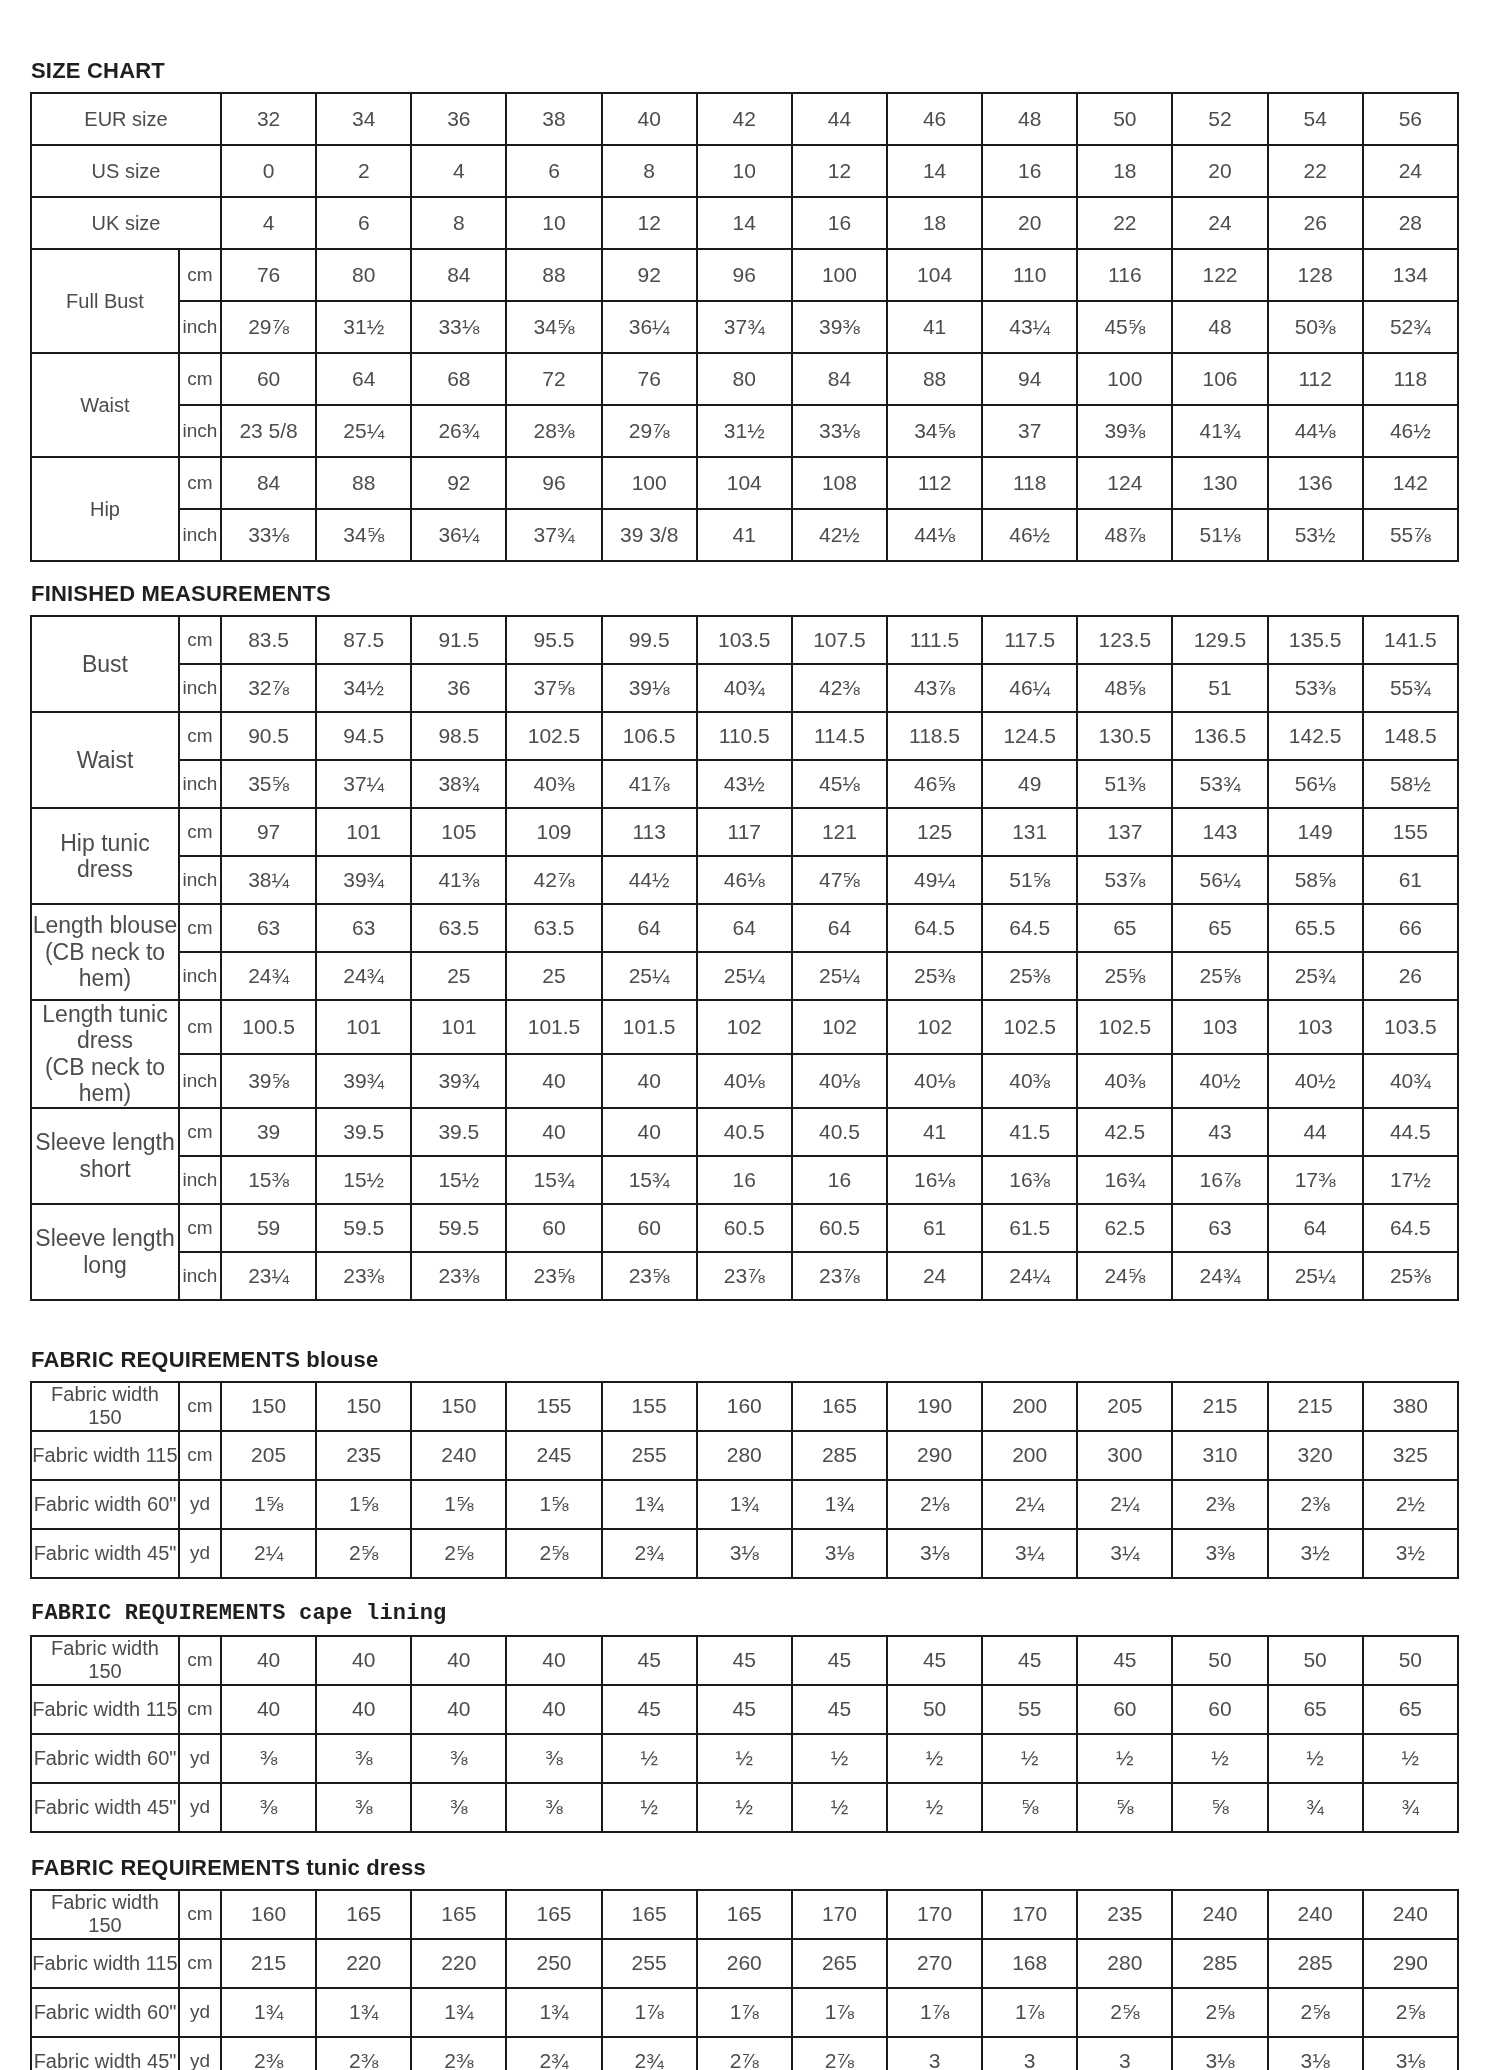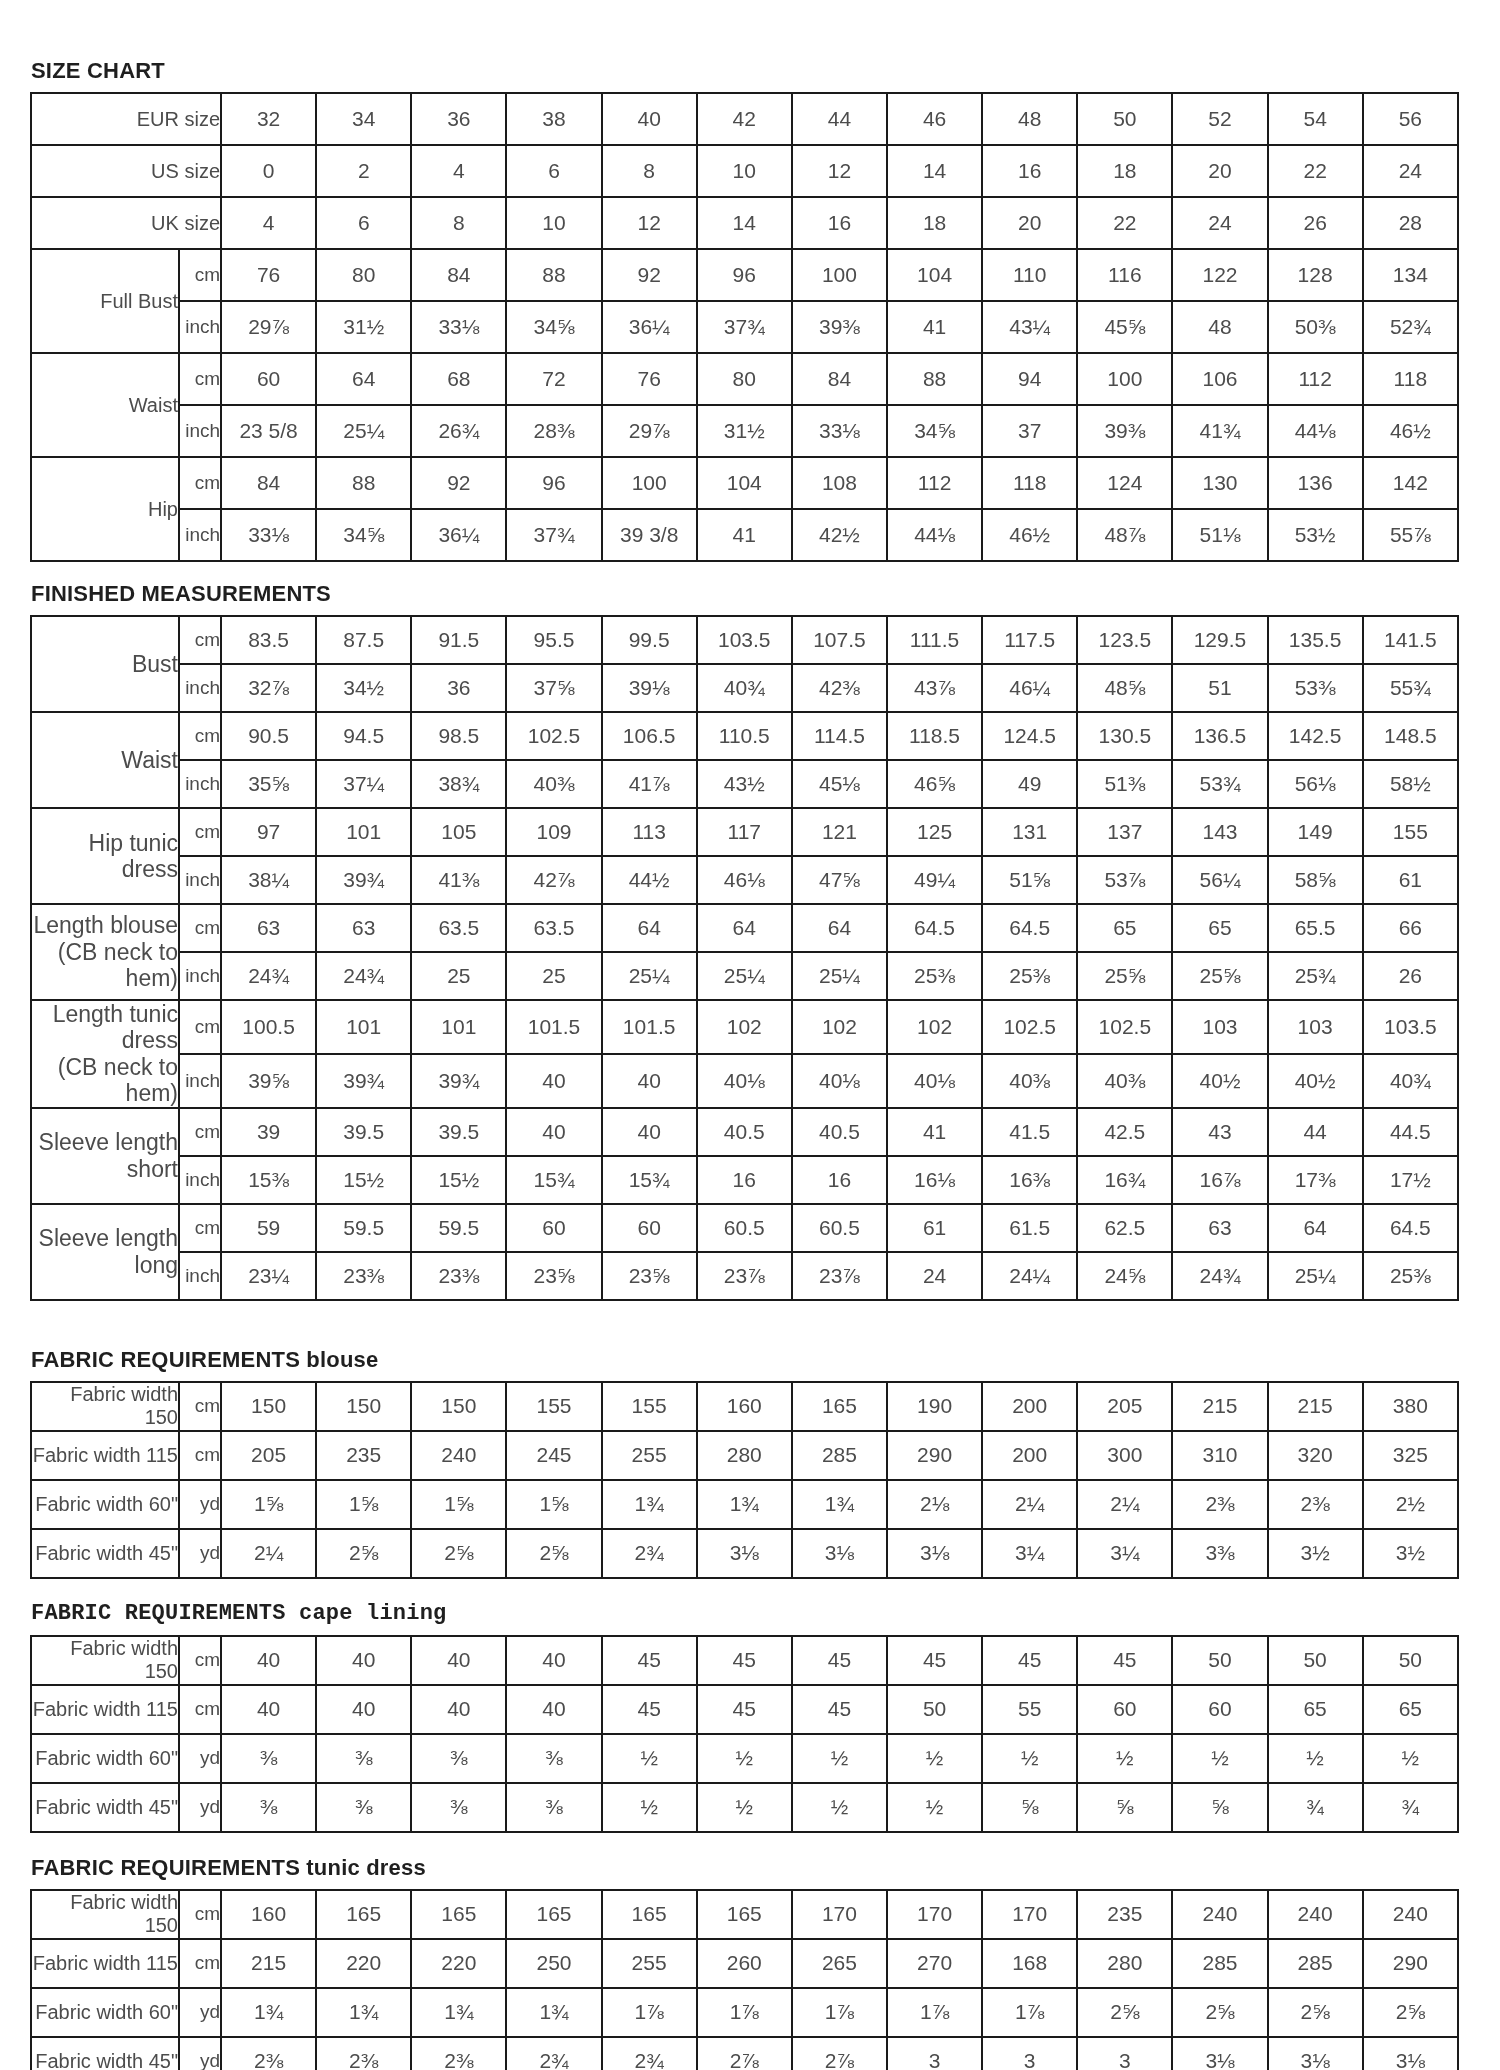--- a/index.html
+++ b/index.html
@@ -23,23 +23,23 @@
     width: 1429px; background: #fff;
   }
   td {
     border: 2px solid #1a1a1a;
     text-align: center; vertical-align: middle;
     padding: 0; overflow: hidden;
   }
   .t-size td { height: 50px; }
   .t-fin  td { height: 46px; }
   .t-fab  td { height: 47px; }
-  .lbl  { font-size: 20px; line-height: 1.15; white-space: pre-line; text-align: right; }
+  .lbl  { font-size: 20px; line-height: 1.15; white-space: pre-line; }
   .t-fin .lbl { font-size: 23px; }
-  .unit { font-size: 19px; text-align: right; }
+  .unit { font-size: 19px; }
   .val  { font-size: 21px; }
 </style>
 </head>
 <body>
 
 <div class="doc">
 
   <h2 id="h-size">SIZE CHART</h2>
   <table class="t-size">
     <colgroup>

